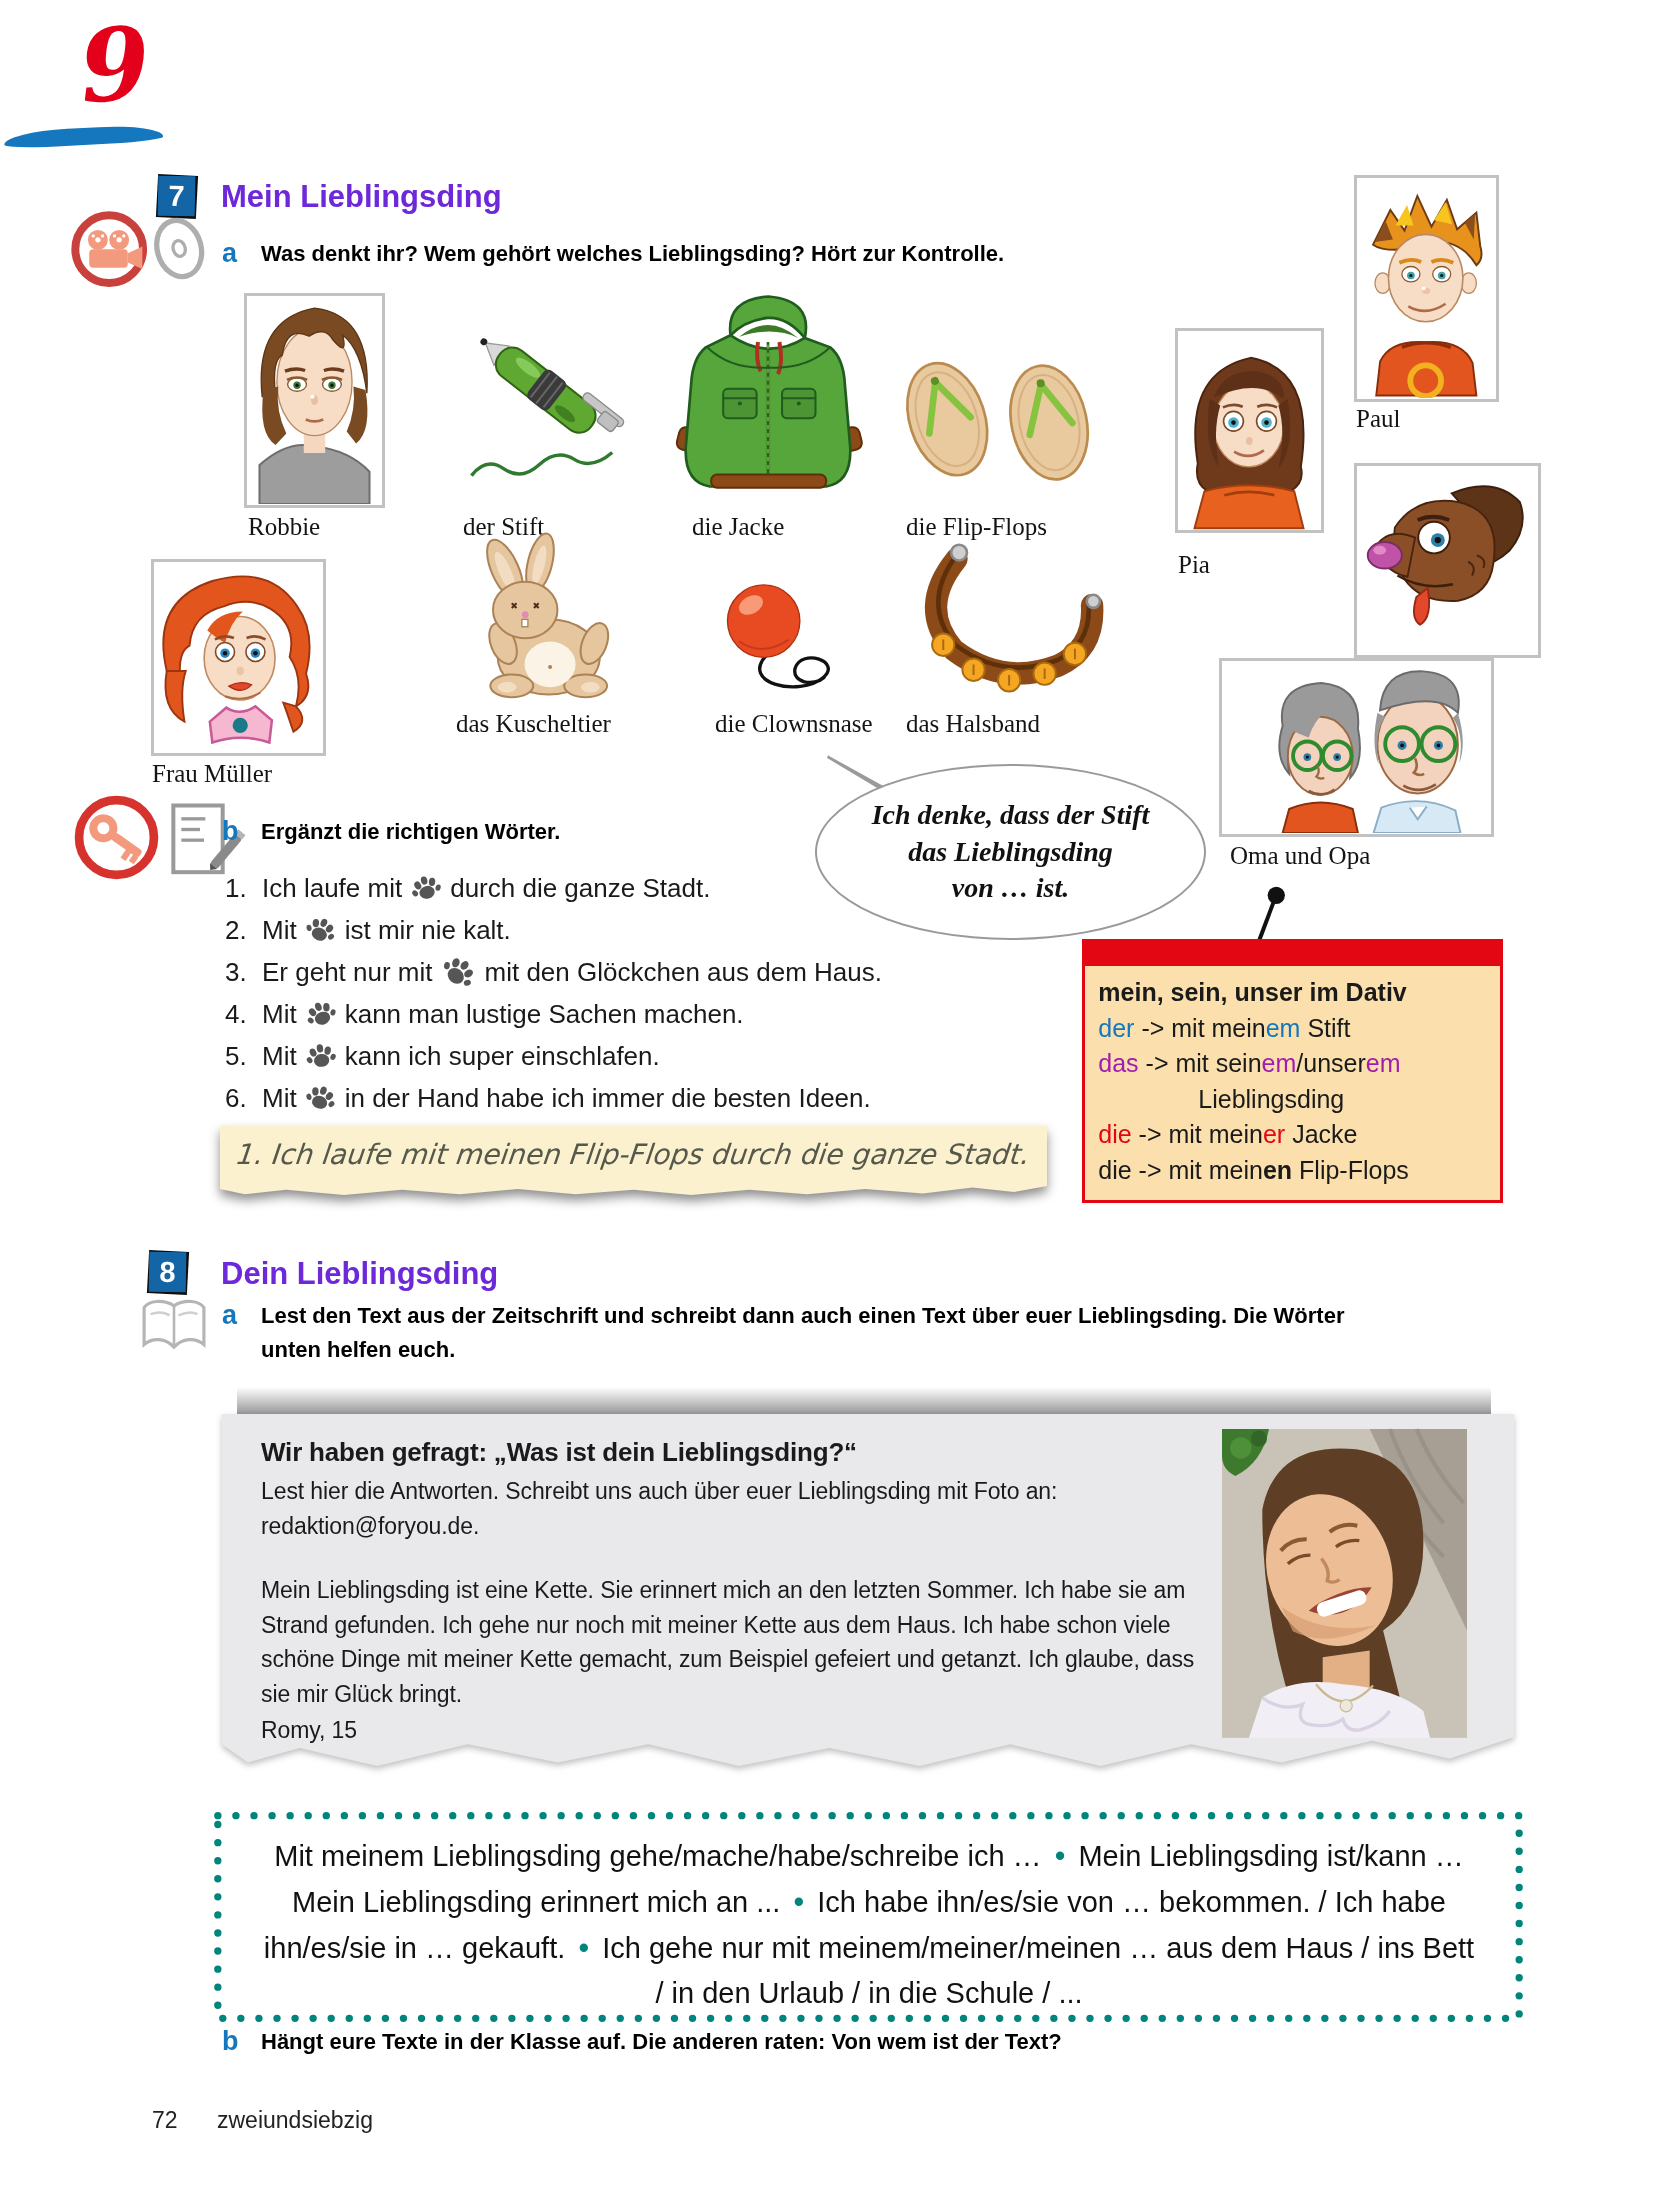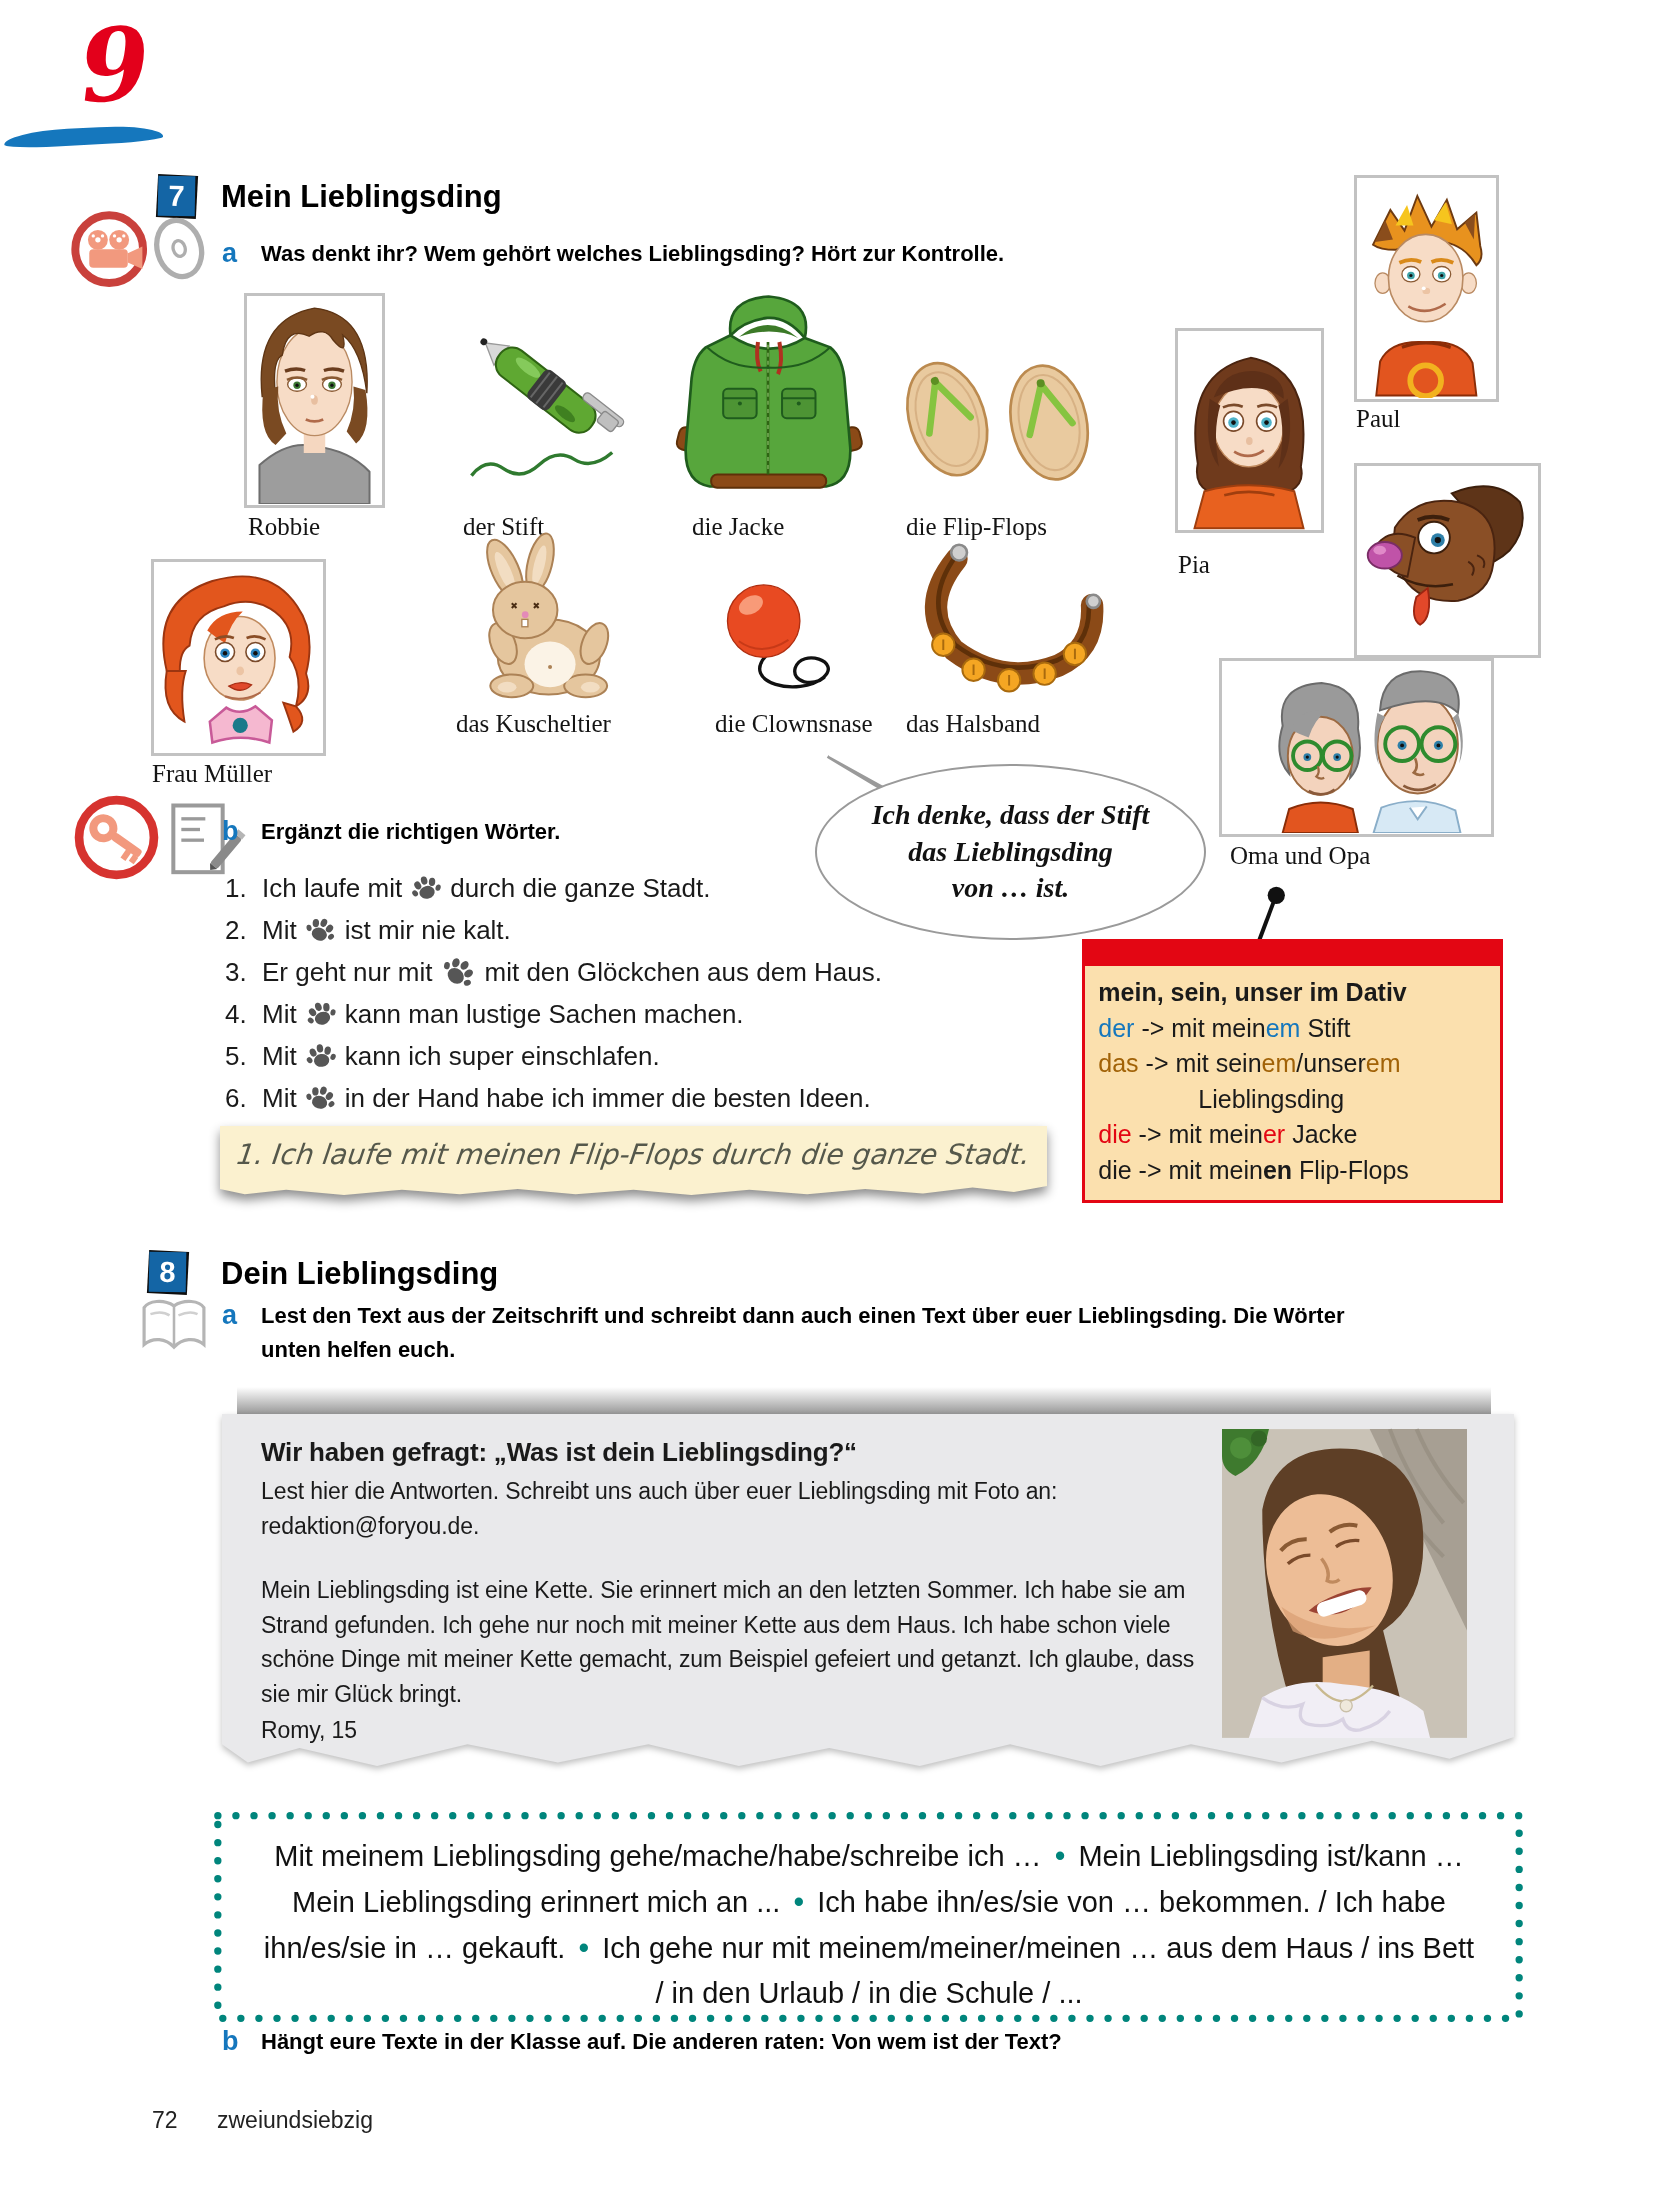--- a/index.html
+++ b/index.html
@@ -8,21 +8,21 @@
   
   .chapter-num{font-family:"DejaVu Serif", serif;font-style:italic;font-weight:bold;
     font-size:100px;color:#e3001b;transform:rotate(-4deg);line-height:1;}
   .swoosh{width:159px;height:17.3px;background:#1577bd;transform:rotate(-3deg);
     border-radius:55% 55% 45% 45% / 100% 100% 35% 35%;}
   
   .numsq-back{width:40px;height:43px;background:#0e0e0e;transform:rotate(3deg);}
   .numsq{position:absolute;left:1.3px;top:1.3px;width:37px;height:40px;background:#1465a5;
     transform:rotate(-2deg);display:flex;align-items:center;justify-content:center;}
   .numsq span{color:#fff;font-weight:bold;font-size:29px;}
-  .ex-title{color:#000000;font-weight:bold;font-size:31px;line-height:1;}
+  .ex-title{color:#6d28d9;font-weight:bold;font-size:31px;line-height:1;}
   .letter{color:#1577bd;font-weight:bold;font-size:27px;line-height:1.2;}
   .task{font-weight:bold;font-size:22px;line-height:1.55;color:#000;}
   
   .frame{border:3.3px solid #c2c2c2;background:#fff;box-sizing:border-box;}
   .img-label{font-size:25px;color:#141414;font-family:Liberation Serif, serif;}
   
   .li-row{display:flex;align-items:center;height:42px;white-space:nowrap;font-size:26px;}
   .li-num{width:37px;flex:none;}
   .li-pre{margin-right:8px;}
   .li-post{margin-left:8px;}
@@ -37,21 +37,21 @@
   .strip{width:827px;height:75px;background:#fbf1cf;
     clip-path:polygon(0 0,100% 0,100% 80%,96% 88%,91% 82%,85% 90%,78% 84%,71% 91%,64% 85%,57% 92%,50% 85%,43% 91%,36% 84%,29% 91%,22% 85%,15% 92%,8% 85%,3% 91%,0 84%);}
   .handwrite{font-style:italic;font-size:28px;color:#55584b;transform:skewX(-8deg);
     font-family:"DejaVu Sans", sans-serif;}
   
   .grammar{width:421px;box-sizing:border-box;border:3.3px solid #e30613;background:#fbe0ae;}
   .grammar-head{height:24px;background:#e30613;}
   .grammar-body{padding:9.3px 13.3px 12px 13.3px;font-size:25px;line-height:1.42;}
   .g-title{font-weight:bold;}
   .c-blue{color:#1577bd;}
-  .c-green{color:#a16207;}
+  .c-green{color:#a21caf;}
   .c-red{color:#e30613;}
   .c-bold{font-weight:bold;}
   .g-indent{margin-left:100px;}
   
   .shadow-band{background:linear-gradient(to top, rgba(60,60,60,0.55), rgba(120,120,120,0));}
   .magbox-wrap{filter:drop-shadow(0 3.3px 3.3px rgba(0,0,0,0.25));}
   .magbox{position:relative;width:1292px;height:363px;background:#e9e9eb;overflow:hidden;
     clip-path:polygon(0 0,100% 0,100% 89%,95% 95%,89% 90%,82% 96%,75% 91%,68% 97%,61% 91%,54% 97%,47% 92%,40% 97%,33% 91%,26% 96%,19% 91%,12% 97%,6% 92%,2% 96%,0 91%);}
   .mag-heading{font-weight:bold;font-size:26px;letter-spacing:-0.2px;}
   .mag-text{font-size:23px;line-height:1.5;letter-spacing:-0.1px;}

